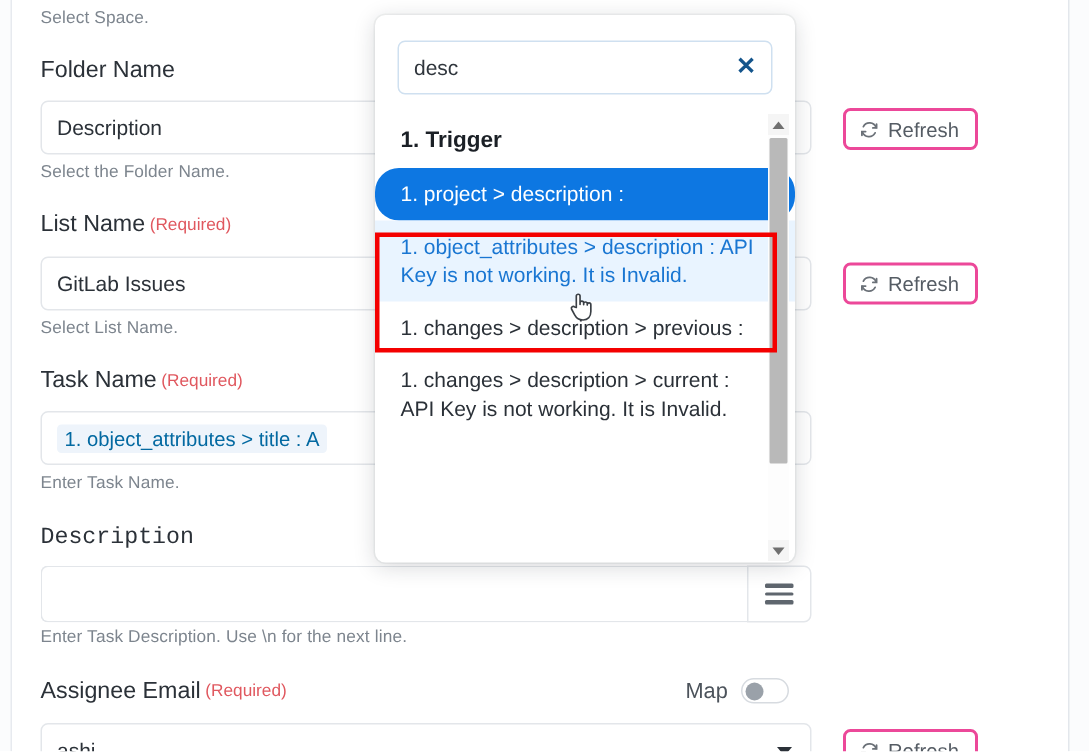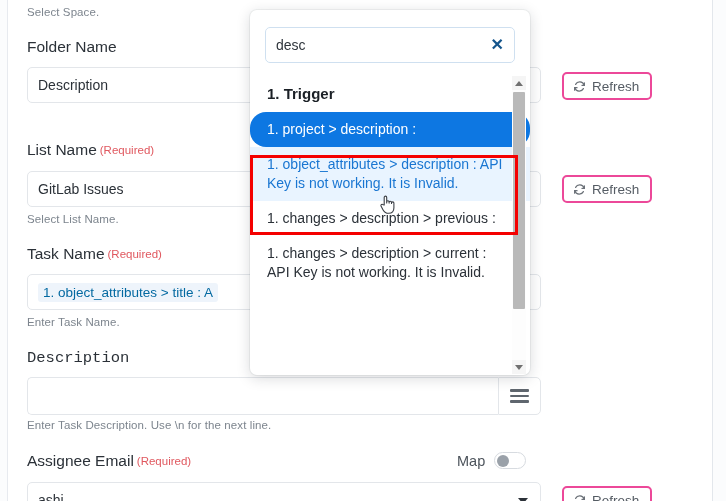--- a/index.html
+++ b/index.html
@@ -268,20 +268,21 @@
     <div class="field-block helper" style="top:5px;">Select Space.</div>
 
     <div class="field-block label" style="top:37px;">
       <span>Folder Name</span>
     </div>
     <div class="field-block" style="top:67px;">
       <div class="input">
         <span>Description</span>
       </div>
     </div>
+    <div class="field-block helper" style="top:108px;">Select the Folder Name.</div>
     <button class="refresh-btn" style="left:553px; top:72px;">
       <span>
         <svg width="13" height="13" viewBox="0 0 16 16" fill="none" stroke="#6b7178" stroke-width="1.5" stroke-linecap="round">
           <path d="M14 3.5v3h-3"></path>
             <path d="M13.6 6.2A5.7 5.7 0 0 0 3.2 5.4"></path>
           <path d="M2 12.5v-3h3"></path>
             <path d="M2.4 9.8a5.7 5.7 0 0 0 10.4.8"></path>
         </svg>
       </span>
       <span>Refresh</span>

